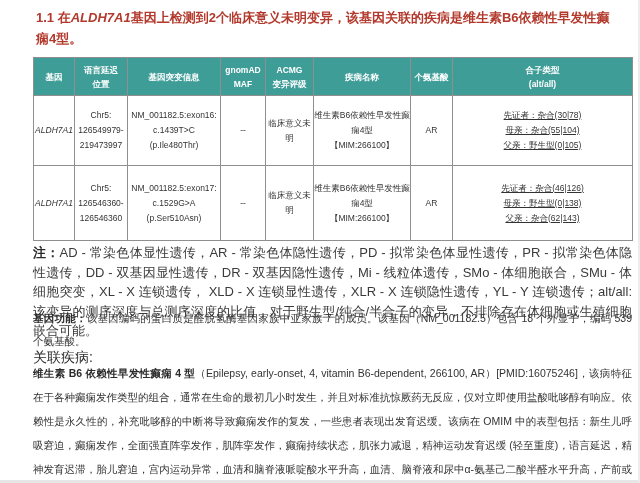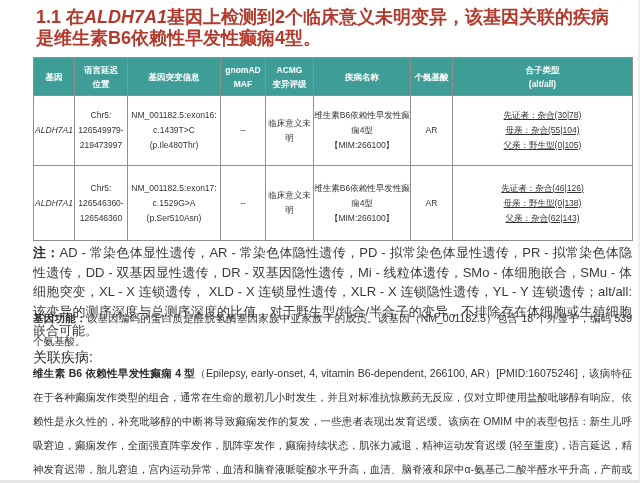--- a/index.html
+++ b/index.html
@@ -12,21 +12,21 @@
     background: #ffffff;
     overflow: hidden;
     border-right: 2px solid #ededed;
     border-bottom: 3px solid #e6e6e6;
   }
   
   .report-title {
     position: absolute;
     left: 36px; top: 7px;
     width: 580px;
-    font-size: 18px;
+    font-size: 13px;
     font-weight: bold;
     color: #b2392c;
     line-height: 21px;
   }
   .report-title .gene-italic { font-style: italic; }
   
   table.variant-table {
     position: absolute;
     left: 33px; top: 57px;
     width: 599px;

